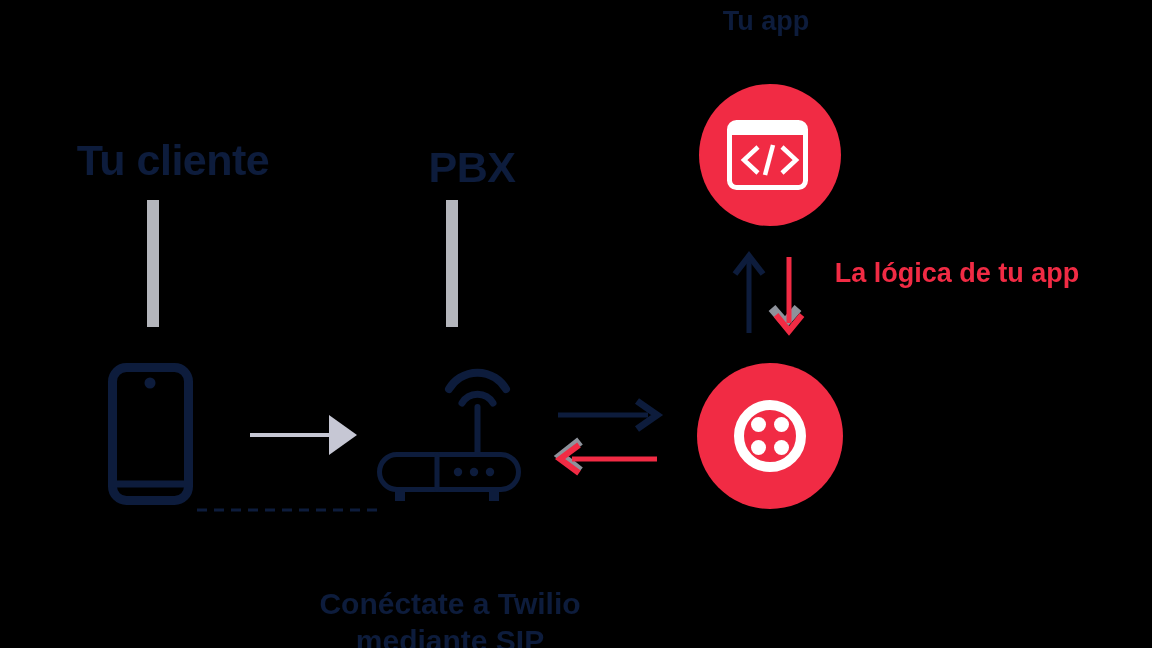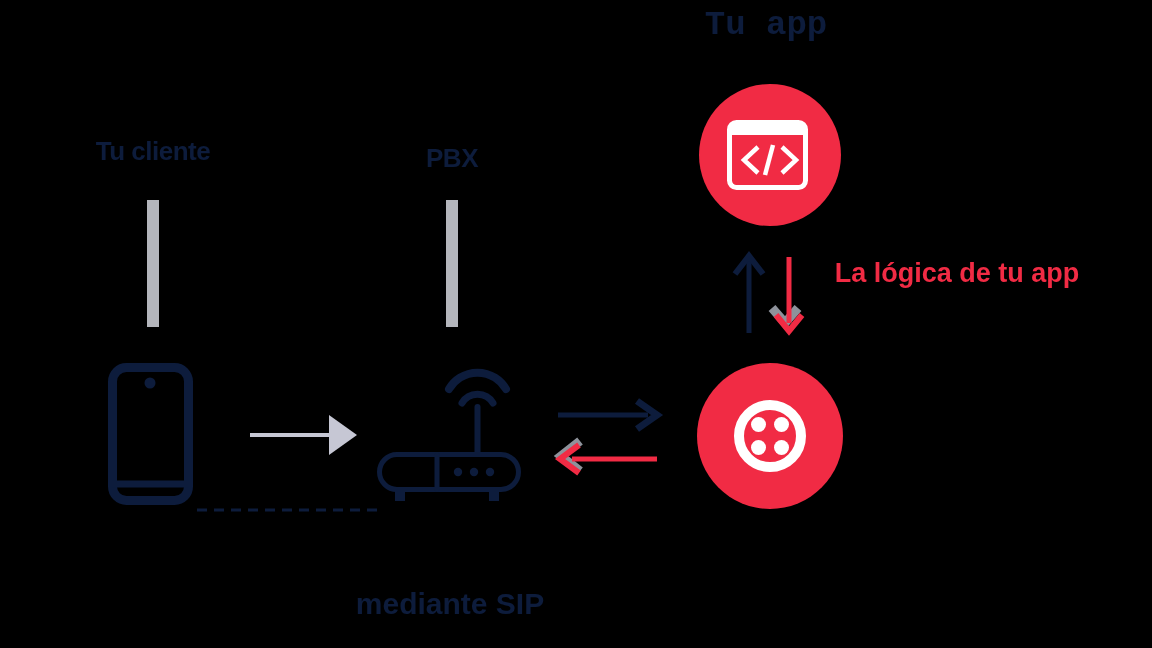--- a/index.html
+++ b/index.html
@@ -11,22 +11,22 @@
   html,body{background:#000;}
   .stage{
     position:relative; width:1152px; height:648px;
     background:var(--background); overflow:hidden;
     font-family:"Liberation Sans", sans-serif;
   }
   .lbl{
     position:absolute; color:var(--navy); font-weight:bold;
     text-align:center; transform:translateX(-50%); white-space:nowrap;
   }
-  .lbl-node{font-size:26px; letter-spacing:-0.5px;}
-  .lbl-app{font-size:34px;font-family:Liberation Mono, monospace;}
+  .lbl-node{font-size:43px; letter-spacing:-0.5px;margin-left:20px;}
+  .lbl-app{font-size:27px;}
   .lbl-red{color:var(--red); font-size:27px; line-height:34px;}
   .lbl-caption{font-size:30px; line-height:37px;}
   .overlay{position:absolute; left:0; top:0;}
 </style>
 </head>
 <body>
 
 <div class="stage">
 
   <svg class="overlay" width="1152" height="648" viewBox="0 0 1152 648">
@@ -110,16 +110,17 @@
 
   <div class="lbl lbl-node" style="left:452px; top:143px;">PBX</div>
 
   <div class="lbl lbl-app" style="left:766px; top:6px;">Tu app</div>
 
   <div class="lbl lbl-red" style="left:957px; top:256px;">
     <div>La lógica de tu app</div>
   </div>
 
   <div class="lbl lbl-caption" style="left:450px; top:585px;">
+    <div>Conéctate a Twilio</div>
     <div>mediante SIP</div>
   </div>
 
 </div>
 
 </body></html>

